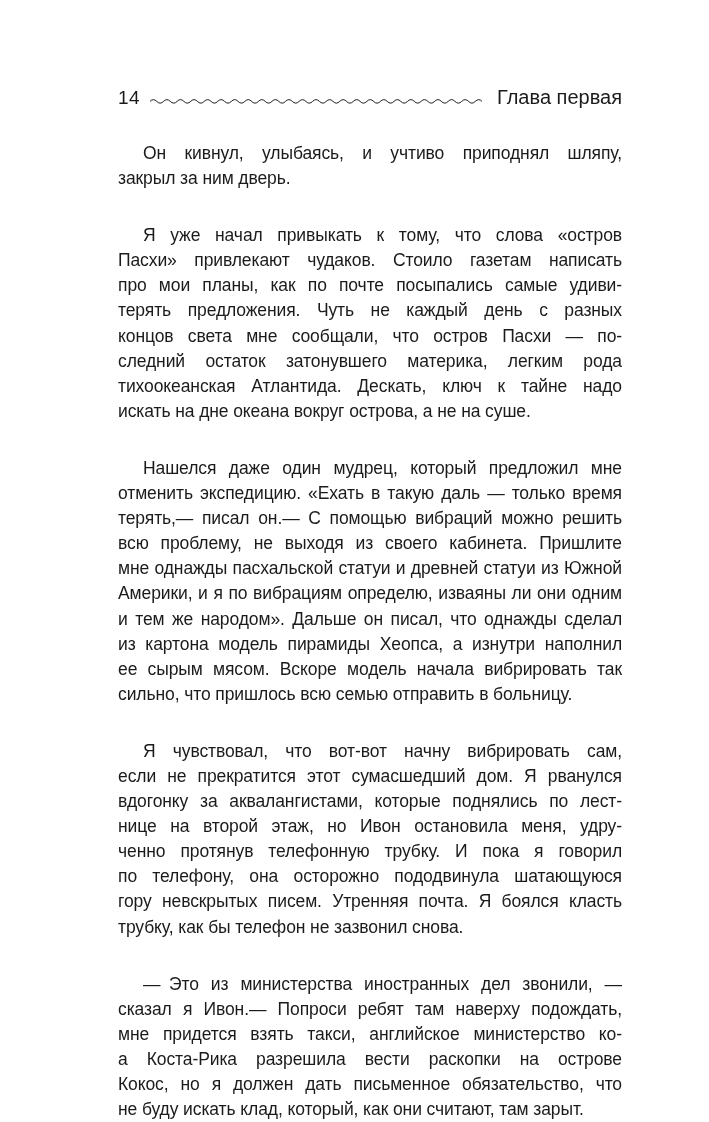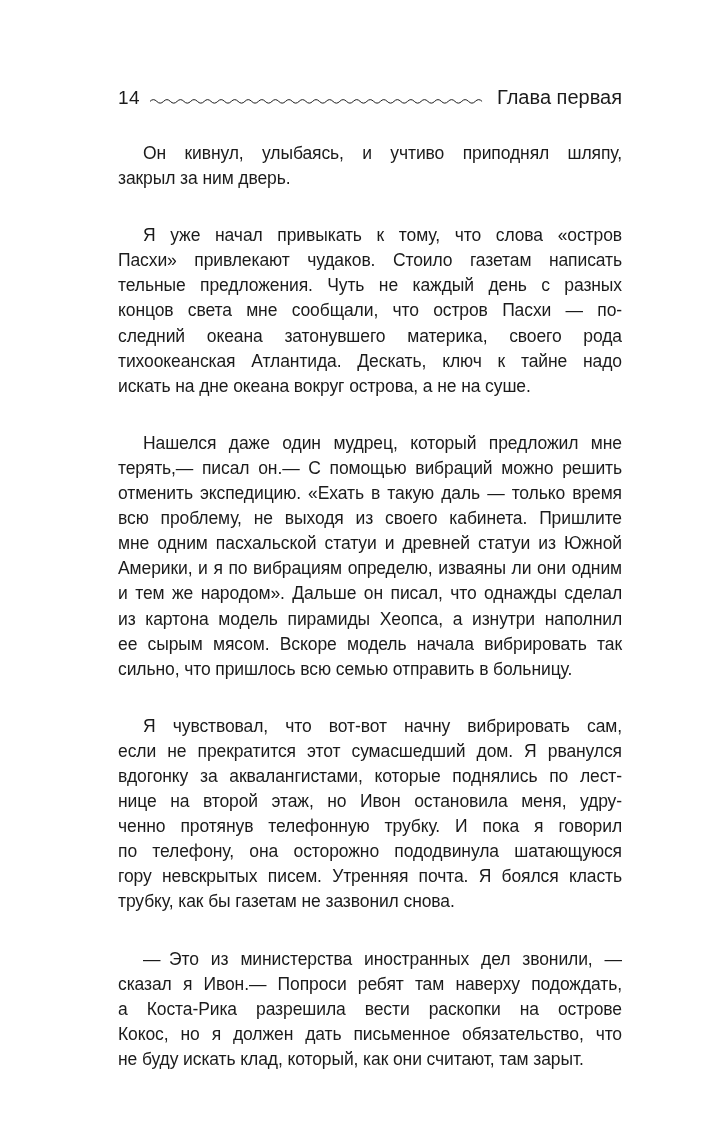--- a/index.html
+++ b/index.html
@@ -57,49 +57,51 @@
     <span class="chapter-title">Глава первая</span>
   </div>
   <div class="page-body">
       <div class="para">
         <div class="line j first">Он кивнул, улыбаясь, и учтиво приподнял шляпу,</div>
         <div class="line">закрыл за ним дверь.</div>
       </div>
       <div class="para">
         <div class="line j first">Я уже начал привыкать к тому, что слова «остров</div>
         <div class="line j">Пасхи» привлекают чудаков. Стоило газетам написать</div>
-        <div class="line j">тельные предложения. Чуть не каждый день с разных</div>
+        <div class="line j">про мои планы, как по почте посыпались самые удиви-</div>
+        <div class="line j">терять предложения. Чуть не каждый день с разных</div>
         <div class="line j">концов света мне сообщали, что остров Пасхи — по-</div>
-        <div class="line j">следний океана затонувшего материка, своего рода</div>
+        <div class="line j">следний остаток затонувшего материка, легким рода</div>
         <div class="line j">тихоокеанская Атлантида. Дескать, ключ к тайне надо</div>
         <div class="line">искать на дне океана вокруг острова, а не на суше.</div>
       </div>
       <div class="para">
         <div class="line j first">Нашелся даже один мудрец, который предложил мне</div>
+        <div class="line j">отменить экспедицию. «Ехать в такую даль — только время</div>
         <div class="line j">терять,— писал он.— С помощью вибраций можно решить</div>
-        <div class="line j">отменить экспедицию. «Ехать в такую даль — только время</div>
         <div class="line j">всю проблему, не выходя из своего кабинета. Пришлите</div>
-        <div class="line j">мне одним пасхальской статуи и древней статуи из Южной</div>
+        <div class="line j">мне однажды пасхальской статуи и древней статуи из Южной</div>
         <div class="line j">Америки, и я по вибрациям определю, изваяны ли они одним</div>
         <div class="line j">и тем же народом». Дальше он писал, что однажды сделал</div>
         <div class="line j">из картона модель пирамиды Хеопса, а изнутри наполнил</div>
         <div class="line j">ее сырым мясом. Вскоре модель начала вибрировать так</div>
         <div class="line">сильно, что пришлось всю семью отправить в больницу.</div>
       </div>
       <div class="para">
         <div class="line j first">Я чувствовал, что вот-вот начну вибрировать сам,</div>
         <div class="line j">если не прекратится этот сумасшедший дом. Я рванулся</div>
         <div class="line j">вдогонку за аквалангистами, которые поднялись по лест-</div>
         <div class="line j">нице на второй этаж, но Ивон остановила меня, удру-</div>
         <div class="line j">ченно протянув телефонную трубку. И пока я говорил</div>
         <div class="line j">по телефону, она осторожно пододвинула шатающуюся</div>
         <div class="line j">гору невскрытых писем. Утренняя почта. Я боялся класть</div>
-        <div class="line">трубку, как бы газетам не зазвонил снова.</div>
+        <div class="line">трубку, как бы телефон не зазвонил снова.</div>
       </div>
       <div class="para">
         <div class="line j first">— Это из министерства иностранных дел звонили, —</div>
         <div class="line j">сказал я Ивон.— Попроси ребят там наверху подождать,</div>
+        <div class="line j">мне придется взять такси, английское министерство ко-</div>
         <div class="line j">а Коста-Рика разрешила вести раскопки на острове</div>
         <div class="line j">Кокос, но я должен дать письменное обязательство, что</div>
         <div class="line">не буду искать клад, который, как они считают, там зарыт.</div>
       </div>
     </div>
 </div>
 
 </body></html>

